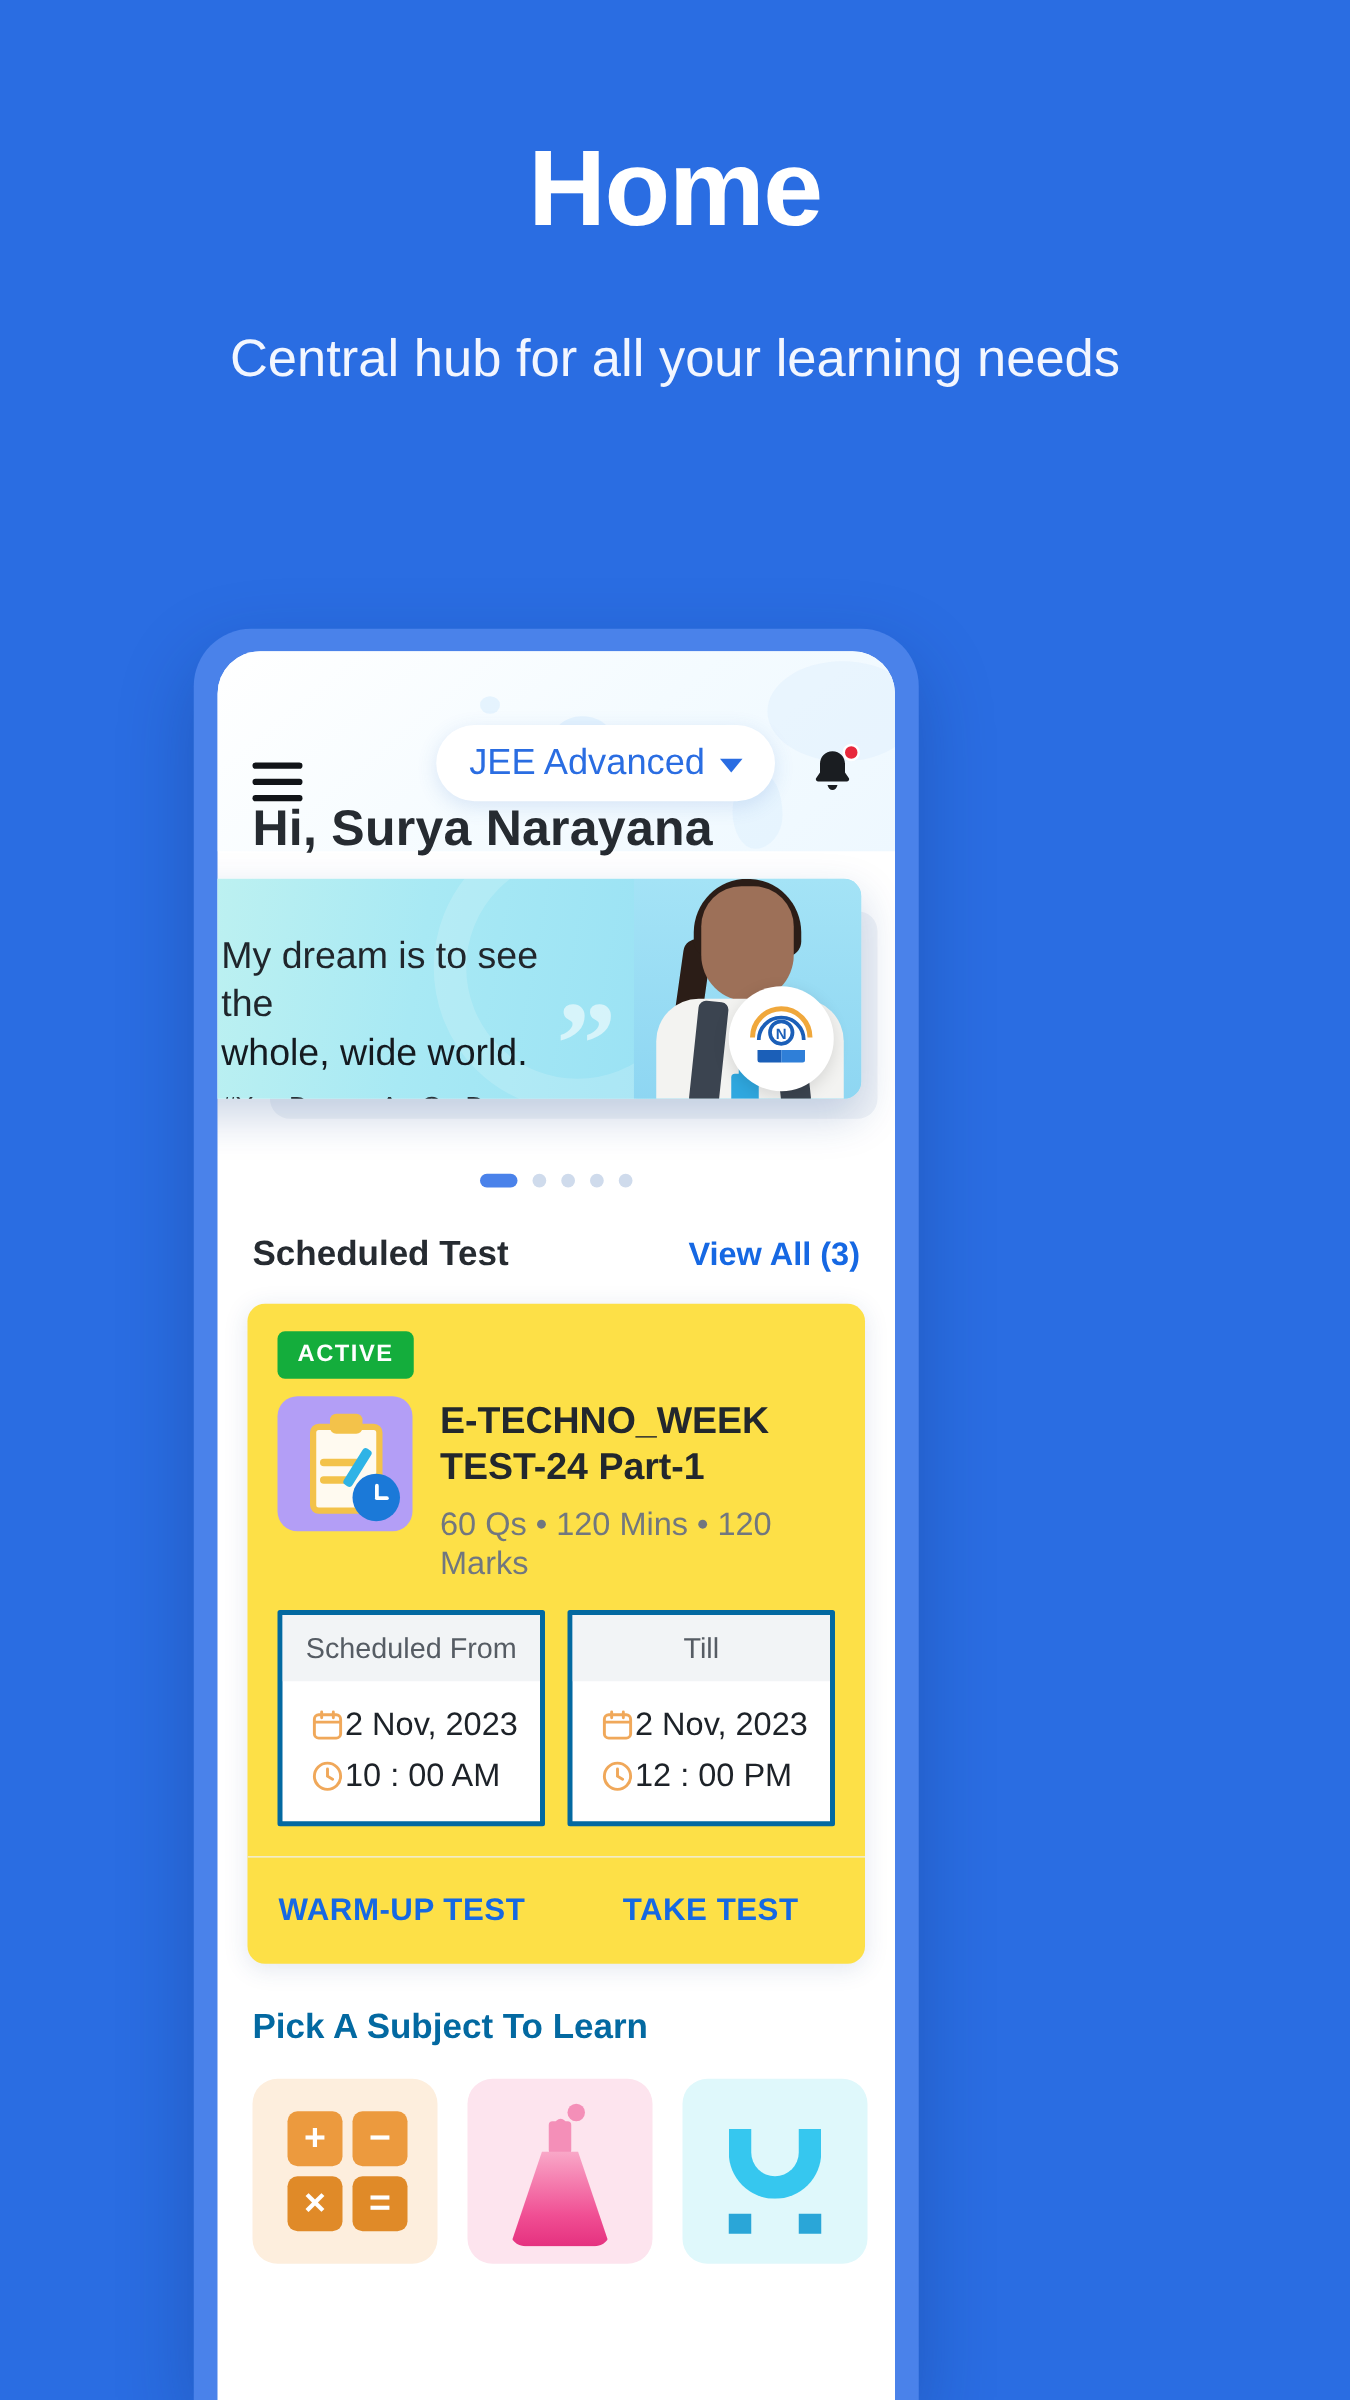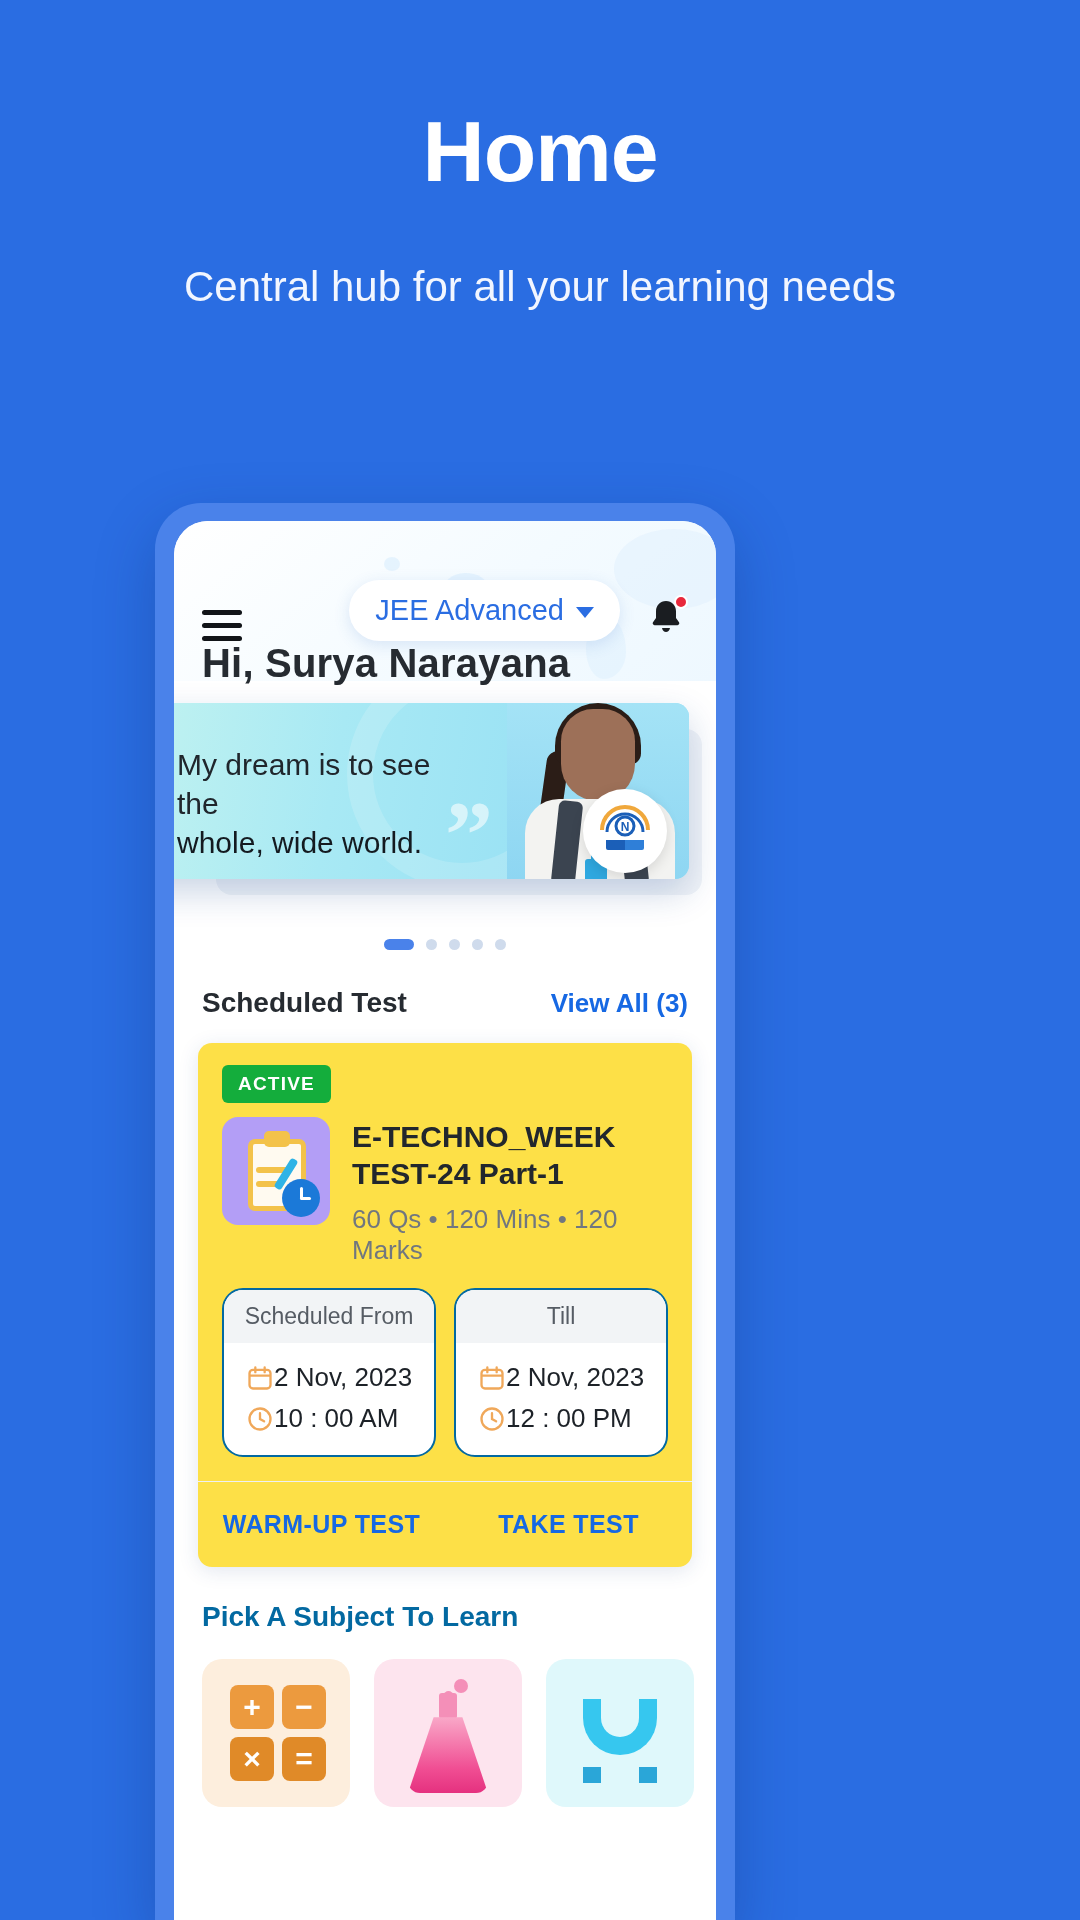--- a/index.html
+++ b/index.html
@@ -258,23 +258,23 @@
   .clip-clock::before { content:""; position:absolute; left:18px; top:8px; width:3px; height:12px; background:#fff; border-radius:2px; }
   .clip-clock::after { content:""; position:absolute; left:18px; top:18px; width:11px; height:3px; background:#fff; border-radius:2px; }
 
   .test-info { flex: 1; padding-top: 2px; }
   .test-name { font-size: 30px; font-weight: 700; color: #22272d; line-height: 1.22; }
   .test-meta { margin-top: 12px; font-size: 26px; color: #71777f; }
 
   .sched-row { display: flex; gap: 18px; padding: 22px 24px 24px 24px; }
   .sched-box {
     flex: 1;
-    border-radius: 21px;
+    border-radius: 2px;
     overflow: hidden;
-    border: 2px solid #0369a1;
+    border: 4px solid #0369a1;
     background: #ffffff;
   }
   .sched-box .hd {
     background: #f2f4f6;
     text-align: center;
     font-size: 23px;
     color: #565c64;
     padding: 13px 0;
   }
   .sched-box .bd { padding: 14px 0 16px 0; }

